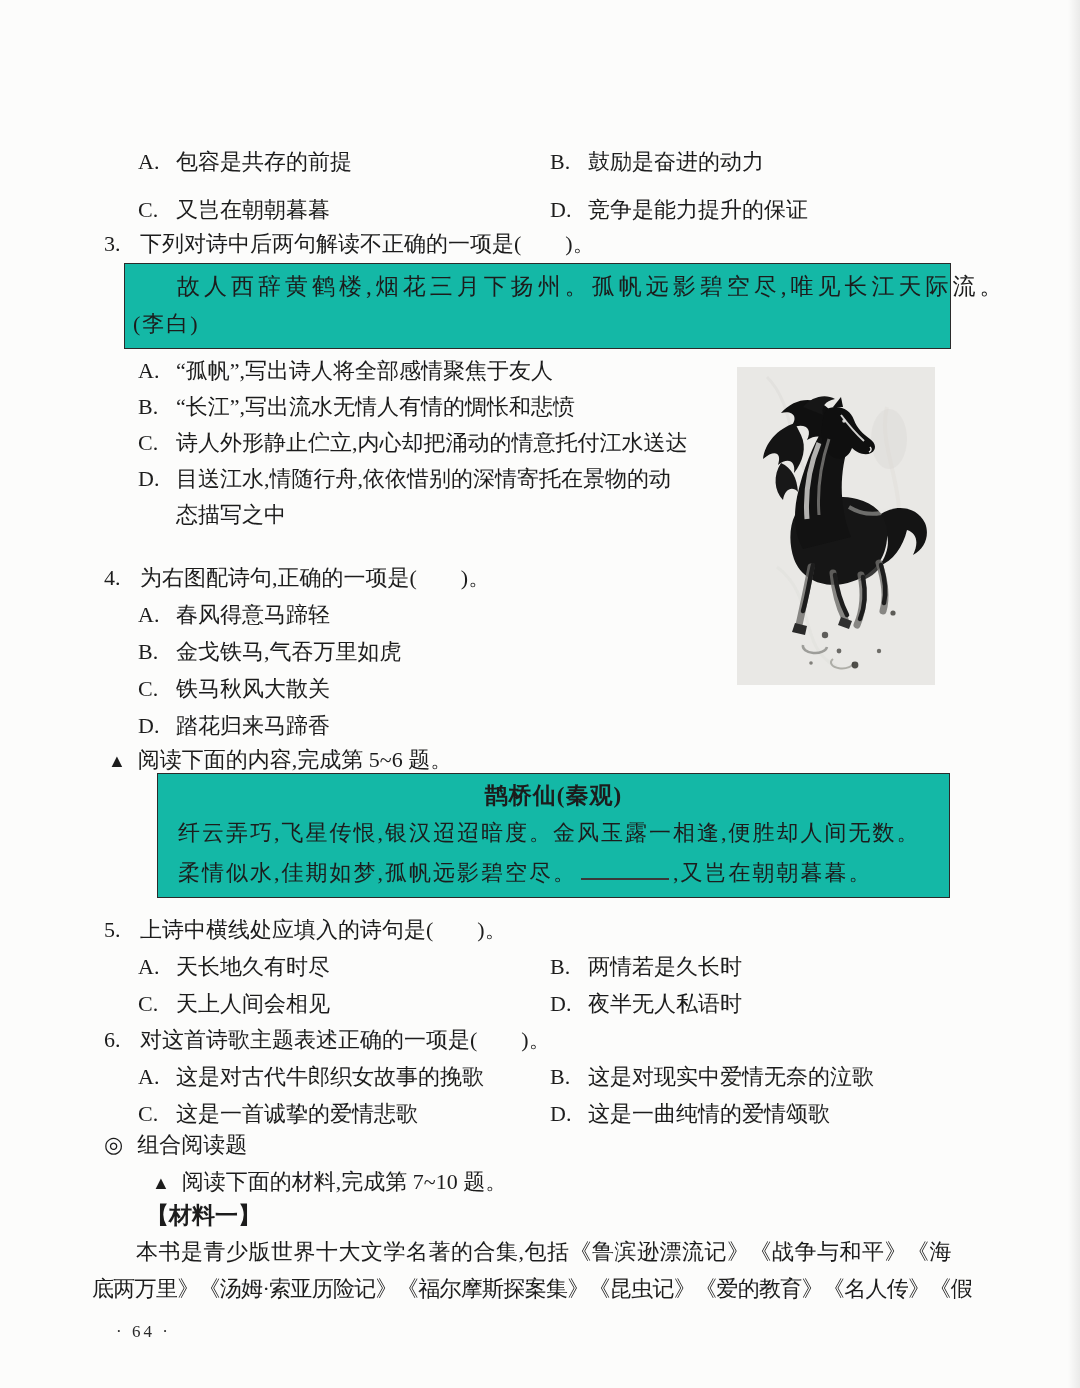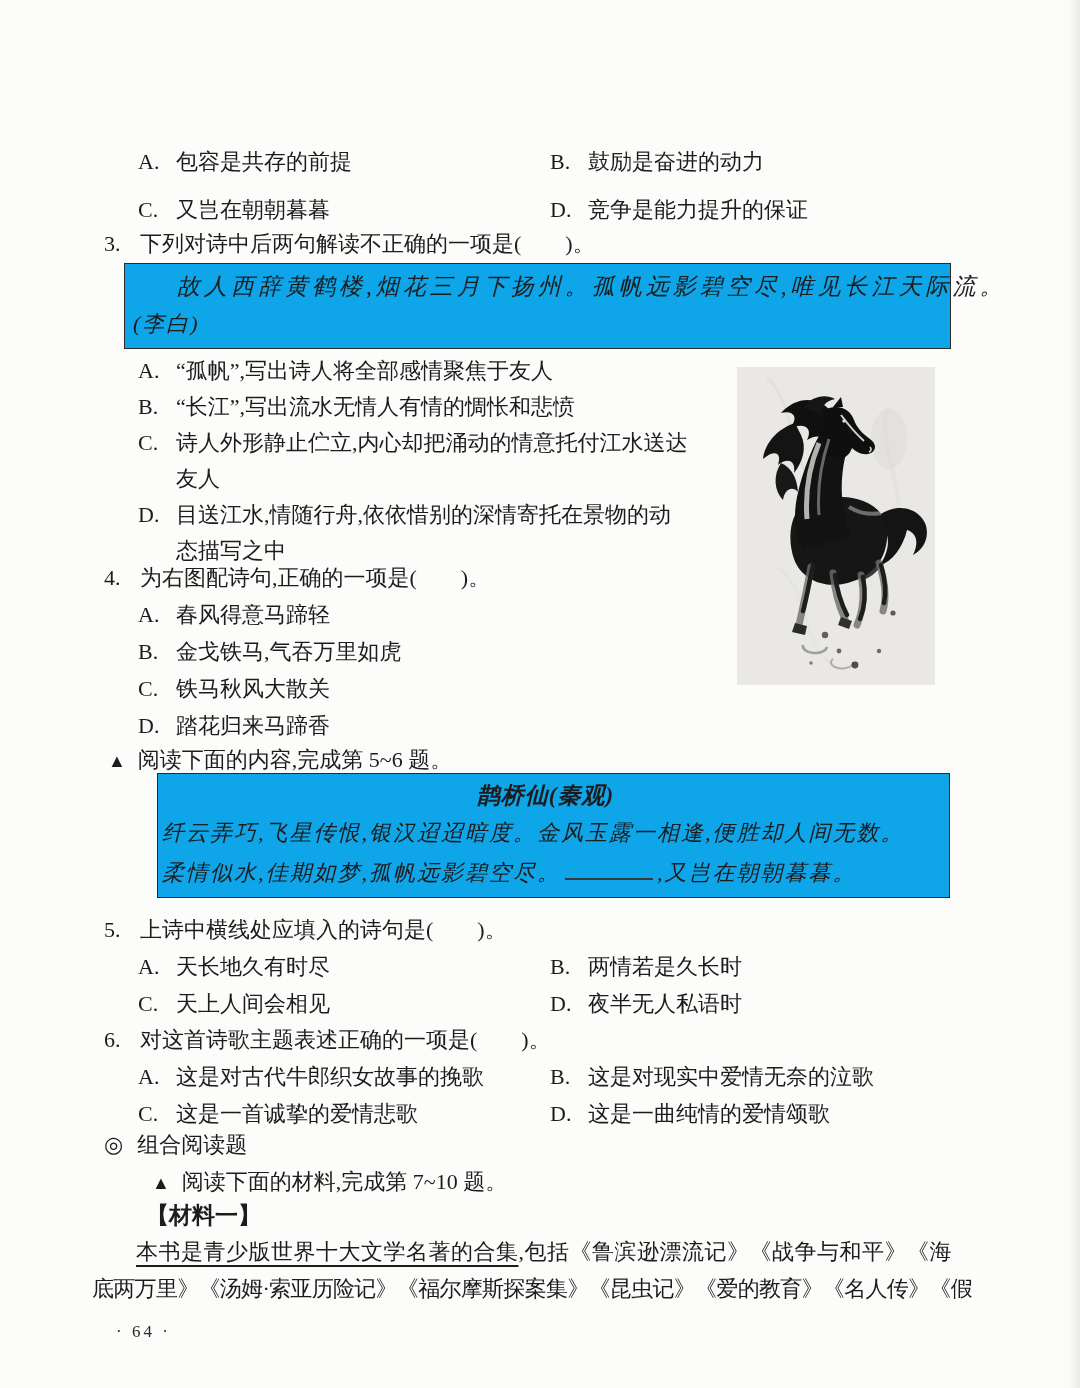--- a/index.html
+++ b/index.html
@@ -20,39 +20,39 @@
   .opt-label{flex:0 0 38px;}
   .opt-text{white-space:nowrap;}
   .opt-line2{display:block;white-space:nowrap;}
   
   .grid2{display:grid;grid-template-columns:412px auto;line-height:37px;}
   .grid2 .opt{line-height:37px;}
   
   .stack .opt{line-height:36px;}
   .stack37 .opt{line-height:37px;}
   
-  .box{border:1.5px solid #2a2a2a;background:#0ea5e9;box-sizing:border-box;font-style:italic;}
+  .box{border:1.5px solid #2a2a2a;background:#14b8a6;box-sizing:border-box;}
   .kai{font-size:22px;}
   #li-bai-box{padding:4px 8px 6px 8px;line-height:37px;}
   #li-bai-box .line1{padding-left:44px;letter-spacing:4px;font-size:23px;white-space:nowrap;}
   #li-bai-box .line2{letter-spacing:2px;white-space:nowrap;}
-  #poem-box{padding:5px 20px 4px 4px;}
+  #poem-box{padding:5px 20px 4px 20px;}
   #poem-box .ptitle{text-align:center;font-weight:bold;font-size:23px;line-height:34px;letter-spacing:1px;}
   #poem-box .pline{line-height:40px;letter-spacing:2px;white-space:nowrap;}
   .blank{display:inline-block;width:88px;border-bottom:2px solid #3a3a3a;height:16px;margin:0 4px;}
   
   .marker-line{display:flex;align-items:baseline;font-size:22px;line-height:37px;white-space:nowrap;}
   .tri{font-size:18px;margin-right:12px;}
   .circ{font-size:22px;margin-right:14px;}
   
   .mat-head{font-family:"Liberation Sans","DejaVu Sans",sans-serif;font-weight:bold;font-size:23px;line-height:37px;white-space:nowrap;text-align:center;}
   .mline{font-size:22px;line-height:37px;letter-spacing:0.5px;white-space:nowrap;}
   .mline2{letter-spacing:-0.7px;}
   .mindent{display:inline-block;width:44px;}
-  .ul{text-decoration:underline;text-underline-offset:6px;text-decoration-thickness:1.5px;}
+  .ul{text-underline-offset:6px;text-decoration-thickness:1.5px;}
   
   .pagenum{font-size:17px;letter-spacing:3px;color:#2a2a2a;}
   
   .figure{background:#e9e8e5;box-shadow:inset 0 0 0 1px rgba(0,0,0,0.05);}
   
   .scan-edge{top:0;right:0;width:12px;height:100%;
     background:linear-gradient(to right,rgba(0,0,0,0),rgba(0,0,0,0.07));}
 </style>
 </head>
 <body>
@@ -94,21 +94,20 @@
       <span class="opt-text">“孤帆”,写出诗人将全部感情聚焦于友人</span>
     </div>
     <div class="opt">
       <span class="opt-label">B.</span>
       <span class="opt-text">“长江”,写出流水无情人有情的惆怅和悲愤</span>
     </div>
     <div class="opt">
       <span class="opt-label">C.</span>
       <span class="opt-text">
         <span>诗人外形静止伫立,内心却把涌动的情意托付江水送达</span>
-        <span class="opt-line2">友人</span>
       </span>
     </div>
     <div class="opt">
       <span class="opt-label">D.</span>
       <span class="opt-text">
         <span>目送江水,情随行舟,依依惜别的深情寄托在景物的动</span>
         <span class="opt-line2">态描写之中</span>
       </span>
     </div>
   </div>

